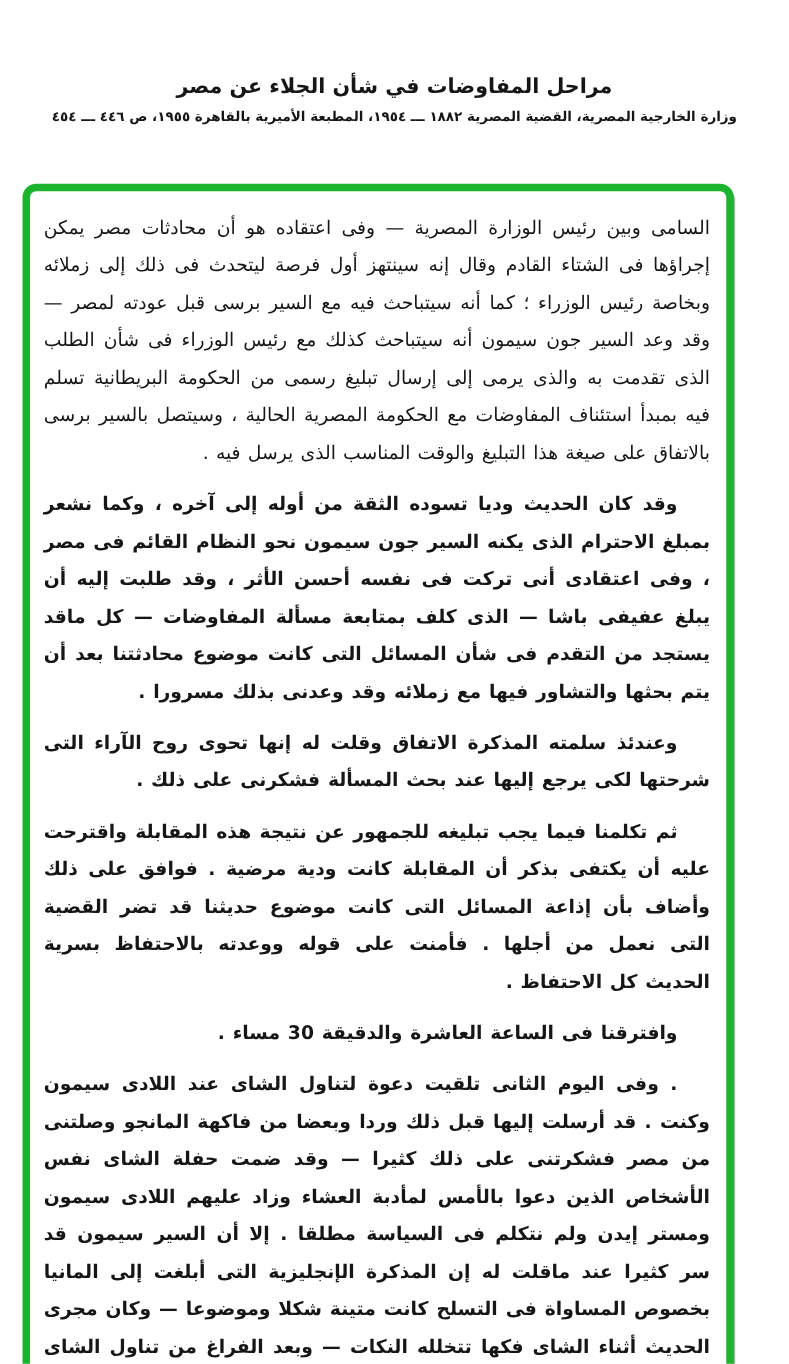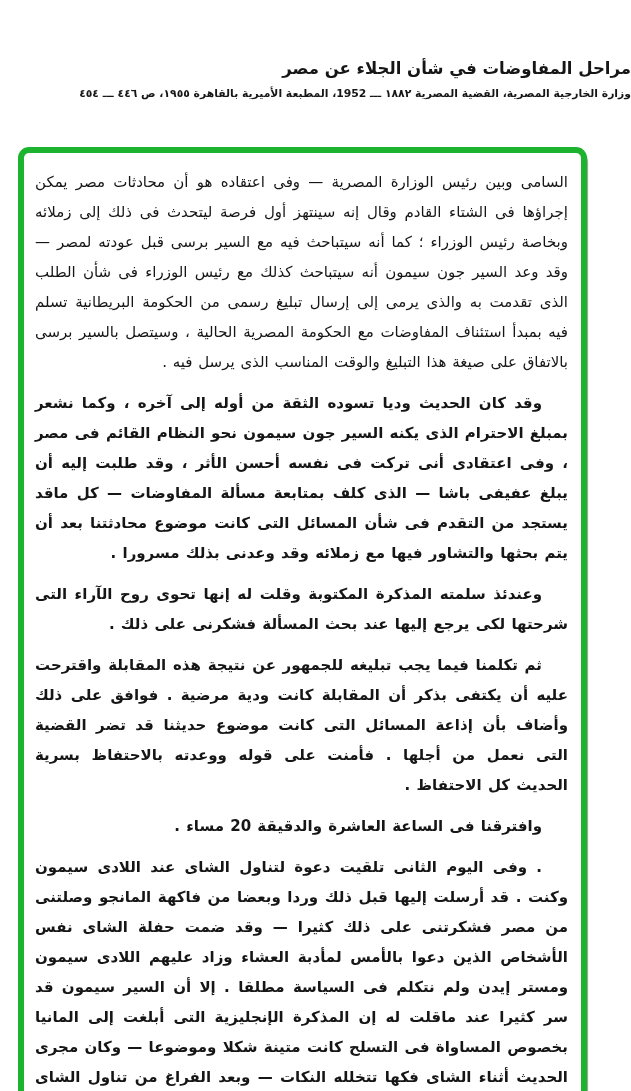--- a/index.html
+++ b/index.html
@@ -14,20 +14,21 @@
     background:var(--paper);
     font-family:"DejaVu Sans",sans-serif;
     color:var(--ink);
     overflow:hidden;
   }
   .page{position:relative;width:631px;height:1091px;direction:rtl;}
 
   
   .doc-header{
     position:absolute;top:58px;right:0;left:0;
+    text-align:center;
   }
   .doc-title{
     font-size:16.5px;font-weight:bold;line-height:22px;margin:0;
   }
   .doc-subtitle{
     font-size:15px;font-weight:bold;line-height:20px;margin:7px 0 0 0;
   }
   .doc-source{
     font-size:10.8px;font-weight:bold;line-height:15px;margin:6px 0 0 0;
     white-space:nowrap;
@@ -58,35 +59,35 @@
   .doc-body p + p{ text-indent:26px;font-weight:bold; }
   .doc-body p:last-child{ margin-bottom:0; }
 </style>
 </head>
 <body>
 
 <div class="page">
 
   <div class="doc-header">
     <h1 class="doc-title">مراحل المفاوضات في شأن الجلاء عن مصر</h1>
-    <div class="doc-source">وزارة الخارجية المصرية، القضية المصرية ١٨٨٢ ـــ 1952، المطبعة الأميرية بالقاهرة ١٩٥٥، ص ٤٤٦ ـــ ٤٥٤</div>
+    <div class="doc-source">وزارة الخارجية المصرية، القضية المصرية ١٨٨٢ ـــ ١٩٥٤، المطبعة الأميرية بالقاهرة ١٩٥٥، ص ٤٤٦ ـــ ٤٥٤</div>
   </div>
 
   <div class="highlight-box">
     <div class="doc-body">
 
         <p>السامى وبين رئيس الوزارة المصرية — وفى اعتقاده هو أن  محادثات مصر يمكن إجراؤها فى الشتاء القادم وقال إنه سينتهز أول فرصة ليتحدث فى ذلك إلى زملائه وبخاصة رئيس الوزراء ؛ كما أنه سيتباحث فيه مع السير برسى قبل عودته لمصر — وقد وعد السير جون سيمون أنه سيتباحث كذلك مع رئيس الوزراء فى شأن الطلب الذى تقدمت به والذى يرمى إلى إرسال تبليغ رسمى من الحكومة البريطانية تسلم فيه بمبدأ استئناف المفاوضات مع الحكومة المصرية الحالية ، وسيتصل بالسير برسى بالاتفاق على صيغة هذا التبليغ والوقت المناسب الذى يرسل فيه .</p>
 
         <p>وقد كان الحديث وديا تسوده الثقة من أوله إلى آخره ، وكما نشعر بمبلغ الاحترام الذى يكنه السير جون سيمون نحو النظام القائم فى مصر ، وفى اعتقادى أنى تركت فى نفسه أحسن الأثر ، وقد طلبت إليه أن يبلغ عفيفى باشا — الذى كلف بمتابعة مسألة المفاوضات — كل ماقد يستجد من التقدم فى شأن المسائل التى كانت موضوع محادثتنا بعد أن يتم بحثها والتشاور فيها مع زملائه وقد وعدنى بذلك مسرورا .</p>
 
-        <p>وعندئذ سلمته المذكرة المكتوبة وقلت له إنها تحوى روح الآراء التى شرحتها لكى يرجع إليها عند بحث المسألة فشكرنى على ذلك .</p>
+        <p>وعندئذ سلمته المذكرة الاتفاق وقلت له إنها تحوى روح الآراء التى شرحتها لكى يرجع إليها عند بحث المسألة فشكرنى على ذلك .</p>
 
         <p>ثم تكلمنا فيما يجب تبليغه للجمهور عن نتيجة هذه المقابلة واقترحت عليه أن يكتفى بذكر أن المقابلة كانت ودية مرضية . فوافق على ذلك وأضاف بأن إذاعة المسائل التى كانت موضوع حديثنا قد تضر القضية التى نعمل من أجلها . فأمنت على قوله ووعدته بالاحتفاظ بسرية الحديث كل الاحتفاظ .</p>
 
-        <p>وافترقنا فى الساعة العاشرة والدقيقة 20 مساء .</p>
+        <p>وافترقنا فى الساعة العاشرة والدقيقة 30 مساء .</p>
 
         <p>. وفى اليوم الثانى تلقيت دعوة لتناول الشاى عند اللادى سيمون وكنت . قد أرسلت إليها قبل ذلك وردا وبعضا من فاكهة المانجو وصلتنى من مصر فشكرتنى على ذلك كثيرا — وقد ضمت حفلة الشاى نفس الأشخاص الذين دعوا بالأمس لمأدبة العشاء وزاد عليهم اللادى سيمون ومستر إيدن ولم نتكلم فى السياسة مطلقا . إلا أن السير سيمون قد سر كثيرا عند ماقلت له إن المذكرة الإنجليزية التى أبلغت إلى المانيا بخصوص المساواة فى التسلح كانت متينة شكلا وموضوعا — وكان مجرى الحديث أثناء الشاى فكها تتخلله النكات — وبعد الفراغ من تناول الشاى استأذنت من الوزير وزميليه فى الانصراف وعدت إلى مصر فى صباح الغد .</p>
 
         <p>وفى ظنى أن مسألة الاتفاق مع بريطانيا العظمى قد خطت بفضل هذه المحادثة خطوة كبيرة</p>
       </div>
   </div>
 
 </div>
 
 </body></html>

